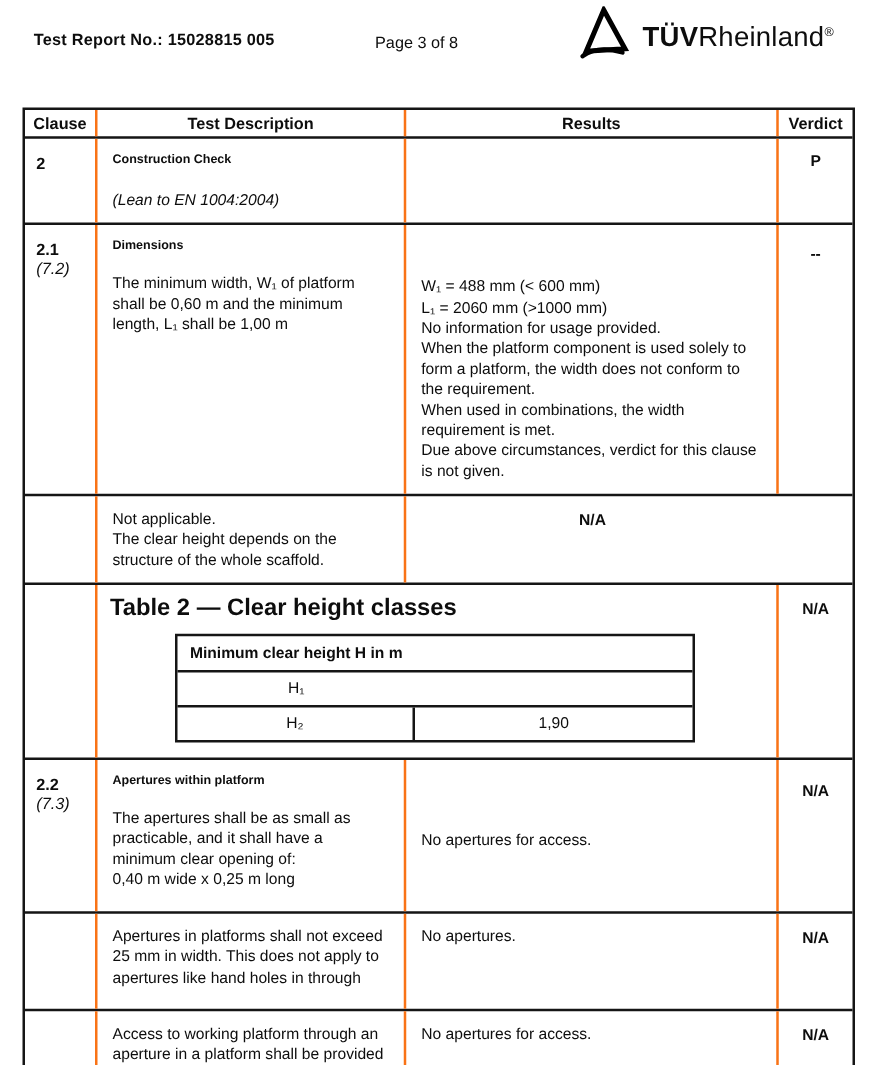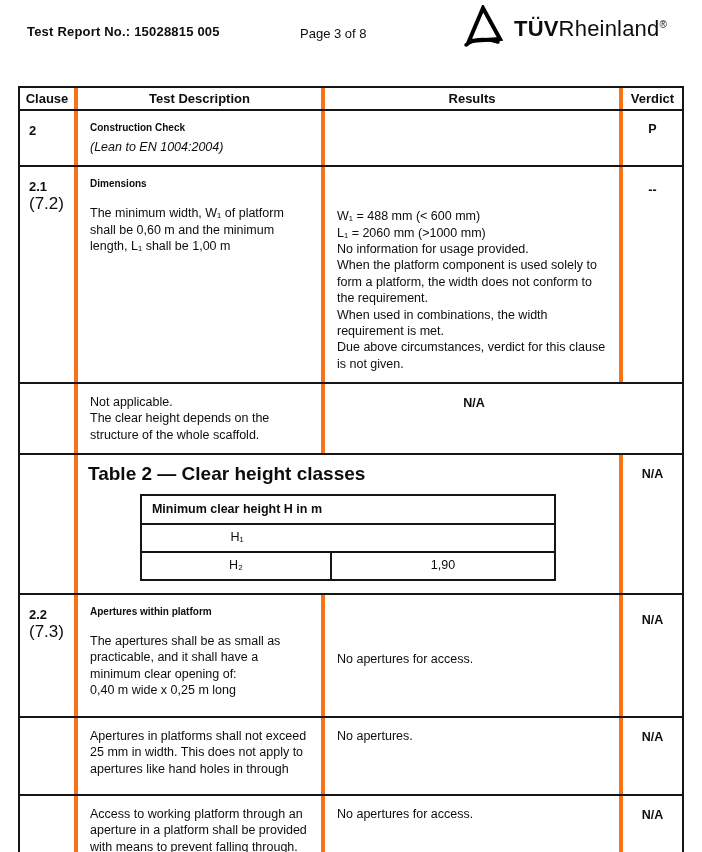--- a/index.html
+++ b/index.html
@@ -38,36 +38,36 @@
     border: 2px solid #151515;
   }
   .trow {
     display: grid;
     grid-template-columns: 58px 247px 298px 1fr;
     border-bottom: 2px solid #151515;
   }
   .trow:last-child { border-bottom: none; }
   .trow-table2 { grid-template-columns: 58px 545px 1fr; }
 
-  .cell { border-right: 4px solid #f97316; padding: 10px 12px; }
+  .cell { border-right: 2px solid #f97316; padding: 10px 12px; }
   .cell:last-child { border-right: none; }
 
   .head-row { min-height: 20px; }
   .head-cell {
     padding: 3px 4px;
     font-size: 13px; font-weight: bold; text-align: center;
   }
 
   .cell-clause { font-size: 13px; padding-top: 12px; padding-left: 9px; }
   .clause-num { font-weight: bold; }
-  .clause-ref { font-size: 17px; }
+  .clause-ref { font-style: italic; font-size: 13px; }
 
   .cell-desc { font-size: 12.5px; line-height: 1.3; }
   .desc-title { font-weight: bold; font-size: 10px; }
-  .desc-note { font-style: italic; margin-top: 5px; }
+  .desc-note { font-style: italic; margin-top: 18px; }
   .desc-body { white-space: pre-line; }
   .desc-gap { margin-top: 15px; }
 
   .cell-results { font-size: 12.5px; line-height: 1.31; }
   .cell-text { white-space: pre-line; }
 
   .cell-verdict {
     font-size: 12.5px; font-weight: bold; text-align: center;
     padding: 12px 2px 0 2px;
   }

